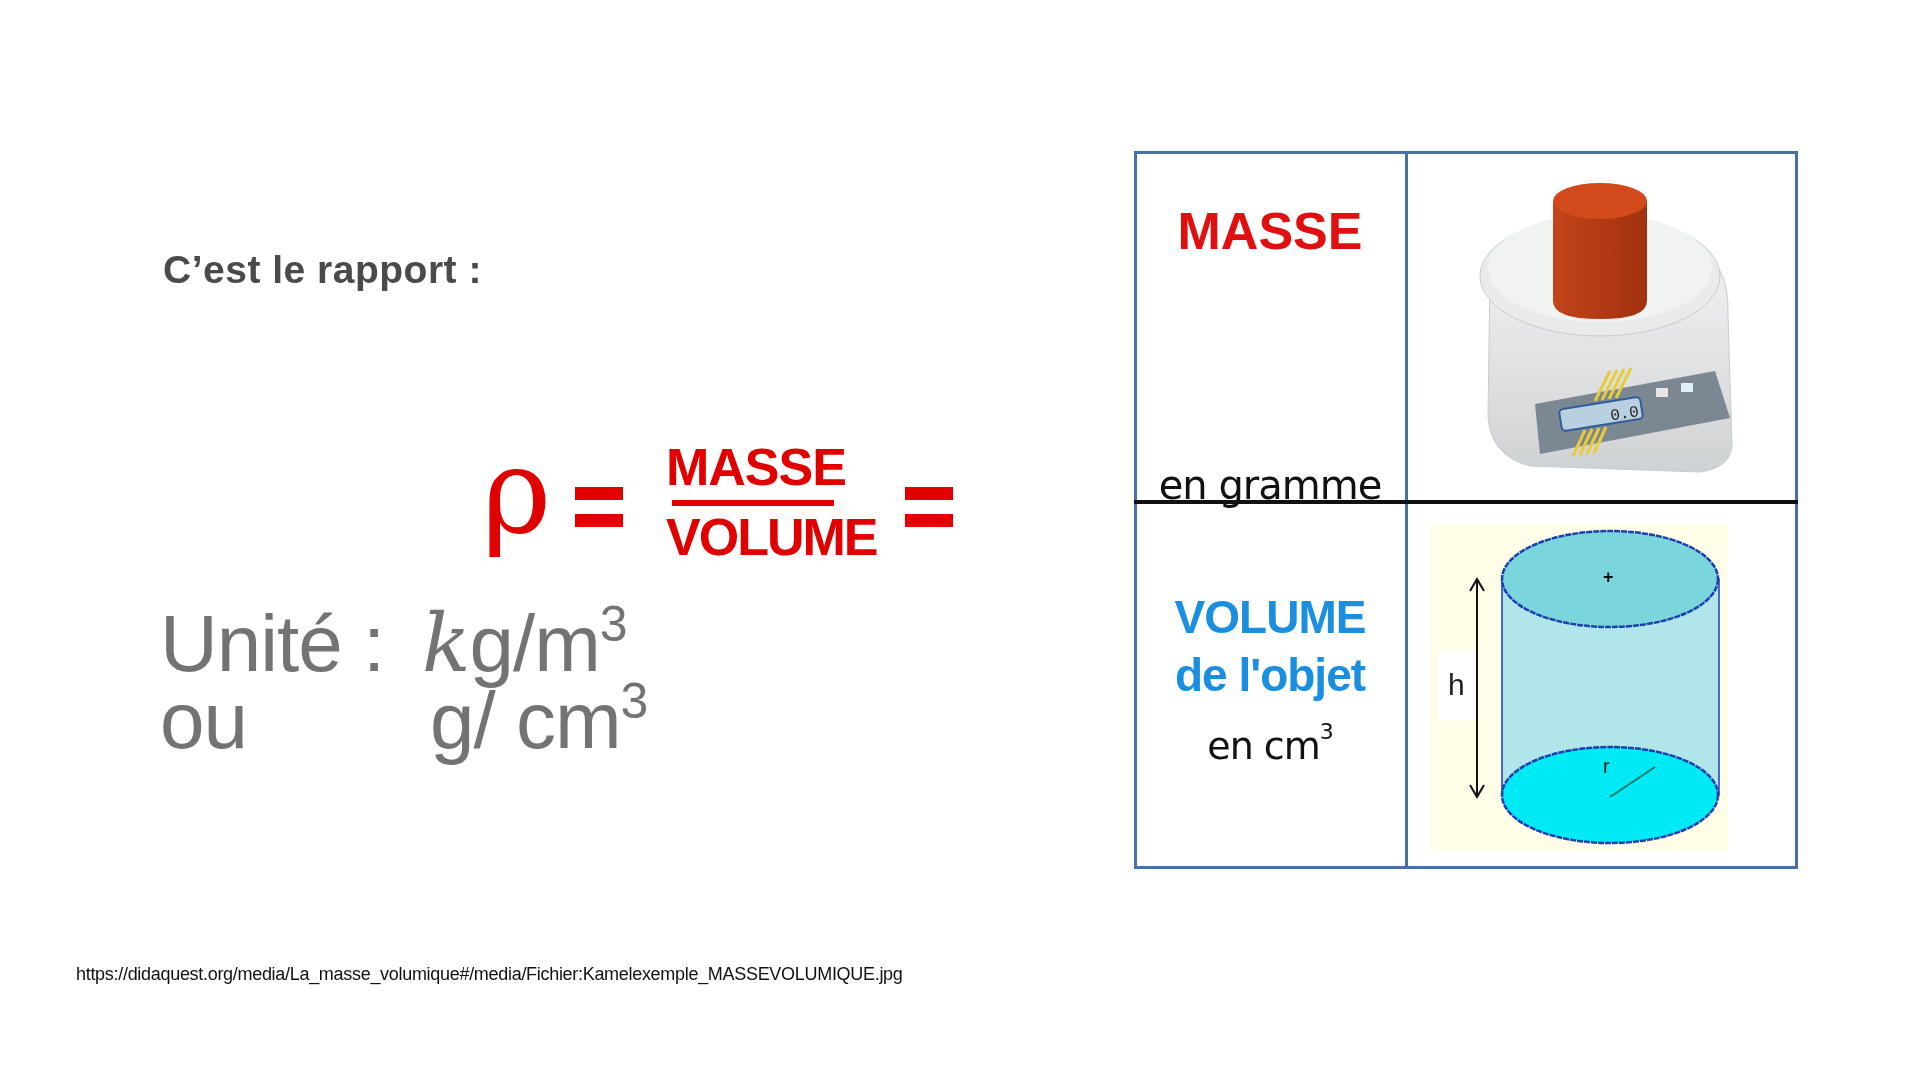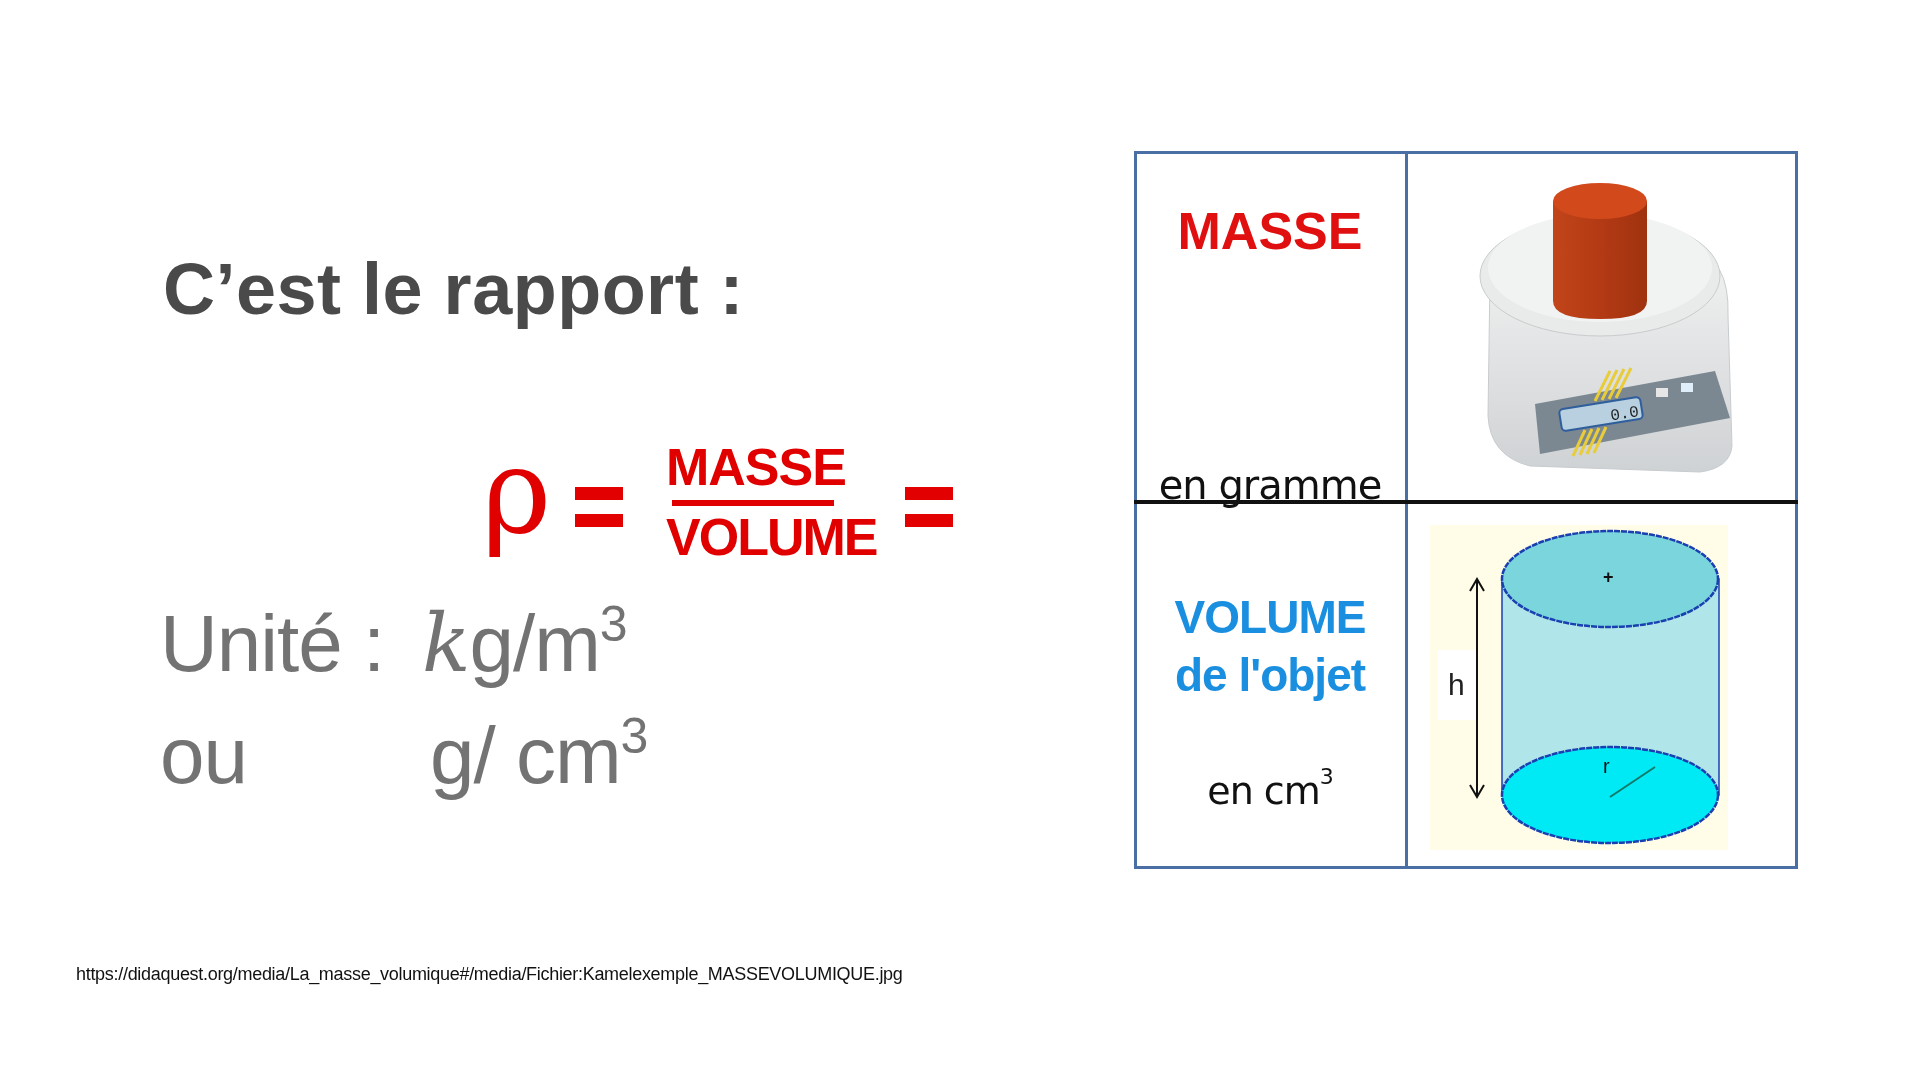--- a/index.html
+++ b/index.html
@@ -1,47 +1,47 @@
 <!DOCTYPE html>
 <html><head>
 <meta charset="utf-8">
 <style>
   html, body { margin:0; padding:0; }
   body { width:1920px; height:1080px; background:#ffffff; position:relative; overflow:hidden; font-family:"Liberation Sans", sans-serif; }
   .abs { position:absolute; }
-  .intro { left:163px; top:248px; font-size:72px; font-weight:bold; color:#4a4a4a; letter-spacing:0.5px; white-space:nowrap; }
+  .intro { left:163px; top:248px; font-size:39px; font-weight:bold; color:#4a4a4a; letter-spacing:0.5px; white-space:nowrap; }
   .rho { left:482px; top:432px; font-family:"DejaVu Serif", serif; font-size:118px; color:#e00000; line-height:1; }
   .eq { font-size:0; }
   .eq .bar { position:absolute; left:0; width:48px; height:13px; background:#e20000; }
   .eq .bar.b1 { top:0; }
   .eq .bar.b2 { top:27px; }
   .eq1 { left:575px; top:487px; width:48px; height:40px; }
   .eq2 { left:905px; top:487px; width:48px; height:40px; }
   .frac { left:666px; top:440px; width:174px; text-align:center; color:#e00000; font-weight:bold; }
   .frac .num { font-size:52px; line-height:54px; letter-spacing:-1px; display:block; }
   .frac .line { display:block; height:6px; background:#e00000; margin:6px 6px 4px 6px; }
   .frac .den { font-size:52px; line-height:54px; letter-spacing:-2px; display:block; }
   .unit-line { left:160px; font-size:80px; color:#737373; white-space:nowrap; line-height:1; letter-spacing:-1px; }
   .unit1 { top:604px; }
-  .unit2 { top:716px; }
+  .unit2 { top:681px; }
   .unit-line .val { position:absolute; white-space:nowrap; }
   .unit1 .val { left:262px; }
   .unit2 .val { left:270px; }
   .kscript { font-family:"DejaVu Serif", serif; font-style:italic; }
   sup.exp { font-size:50px; vertical-align:0; position:relative; top:-30px; }
   .source { left:76px; top:964px; font-size:18px; color:#111; white-space:nowrap; font-family:"Liberation Sans", sans-serif; letter-spacing:-0.3px; }
 
   .table { left:1134px; top:151px; width:664px; height:718px; border:3px solid #4a6fa5; box-sizing:border-box; }
   .vdiv { left:1405px; top:151px; width:3px; height:718px; background:#4a6fa5; }
   .hdiv { left:1134px; top:500px; width:664px; height:4px; background:#111; }
   .cell-text { text-align:center; width:272px; left:1134px; }
   .masse-title { top:198px; color:#e01010; font-weight:bold; font-size:52px; line-height:66px; }
   .masse-unit { top:428px; color:#111; font-size:40px; font-family:"DejaVu Sans", sans-serif; letter-spacing:-1px;margin-top:34px; }
   .vol-title { top:588px; color:#1a8fe0; font-weight:bold; font-size:46px; line-height:58px; letter-spacing:-1px; }
-  .vol-unit { top:724px; color:#111; font-size:38px; font-family:"DejaVu Sans", sans-serif; letter-spacing:-1px;margin-top:45px; }
+  .vol-unit { top:724px; color:#111; font-size:38px; font-family:"DejaVu Sans", sans-serif; letter-spacing:-1px; }
   .vol-unit sup { font-size:22px; position:relative; top:-6px; }
 </style>
 </head>
 <body>
 
 <div class="abs intro">C’est le rapport :</div>
 
 <div class="abs rho">ρ</div>
 <div class="abs eq eq1">
   <span class="bar b1"></span>

